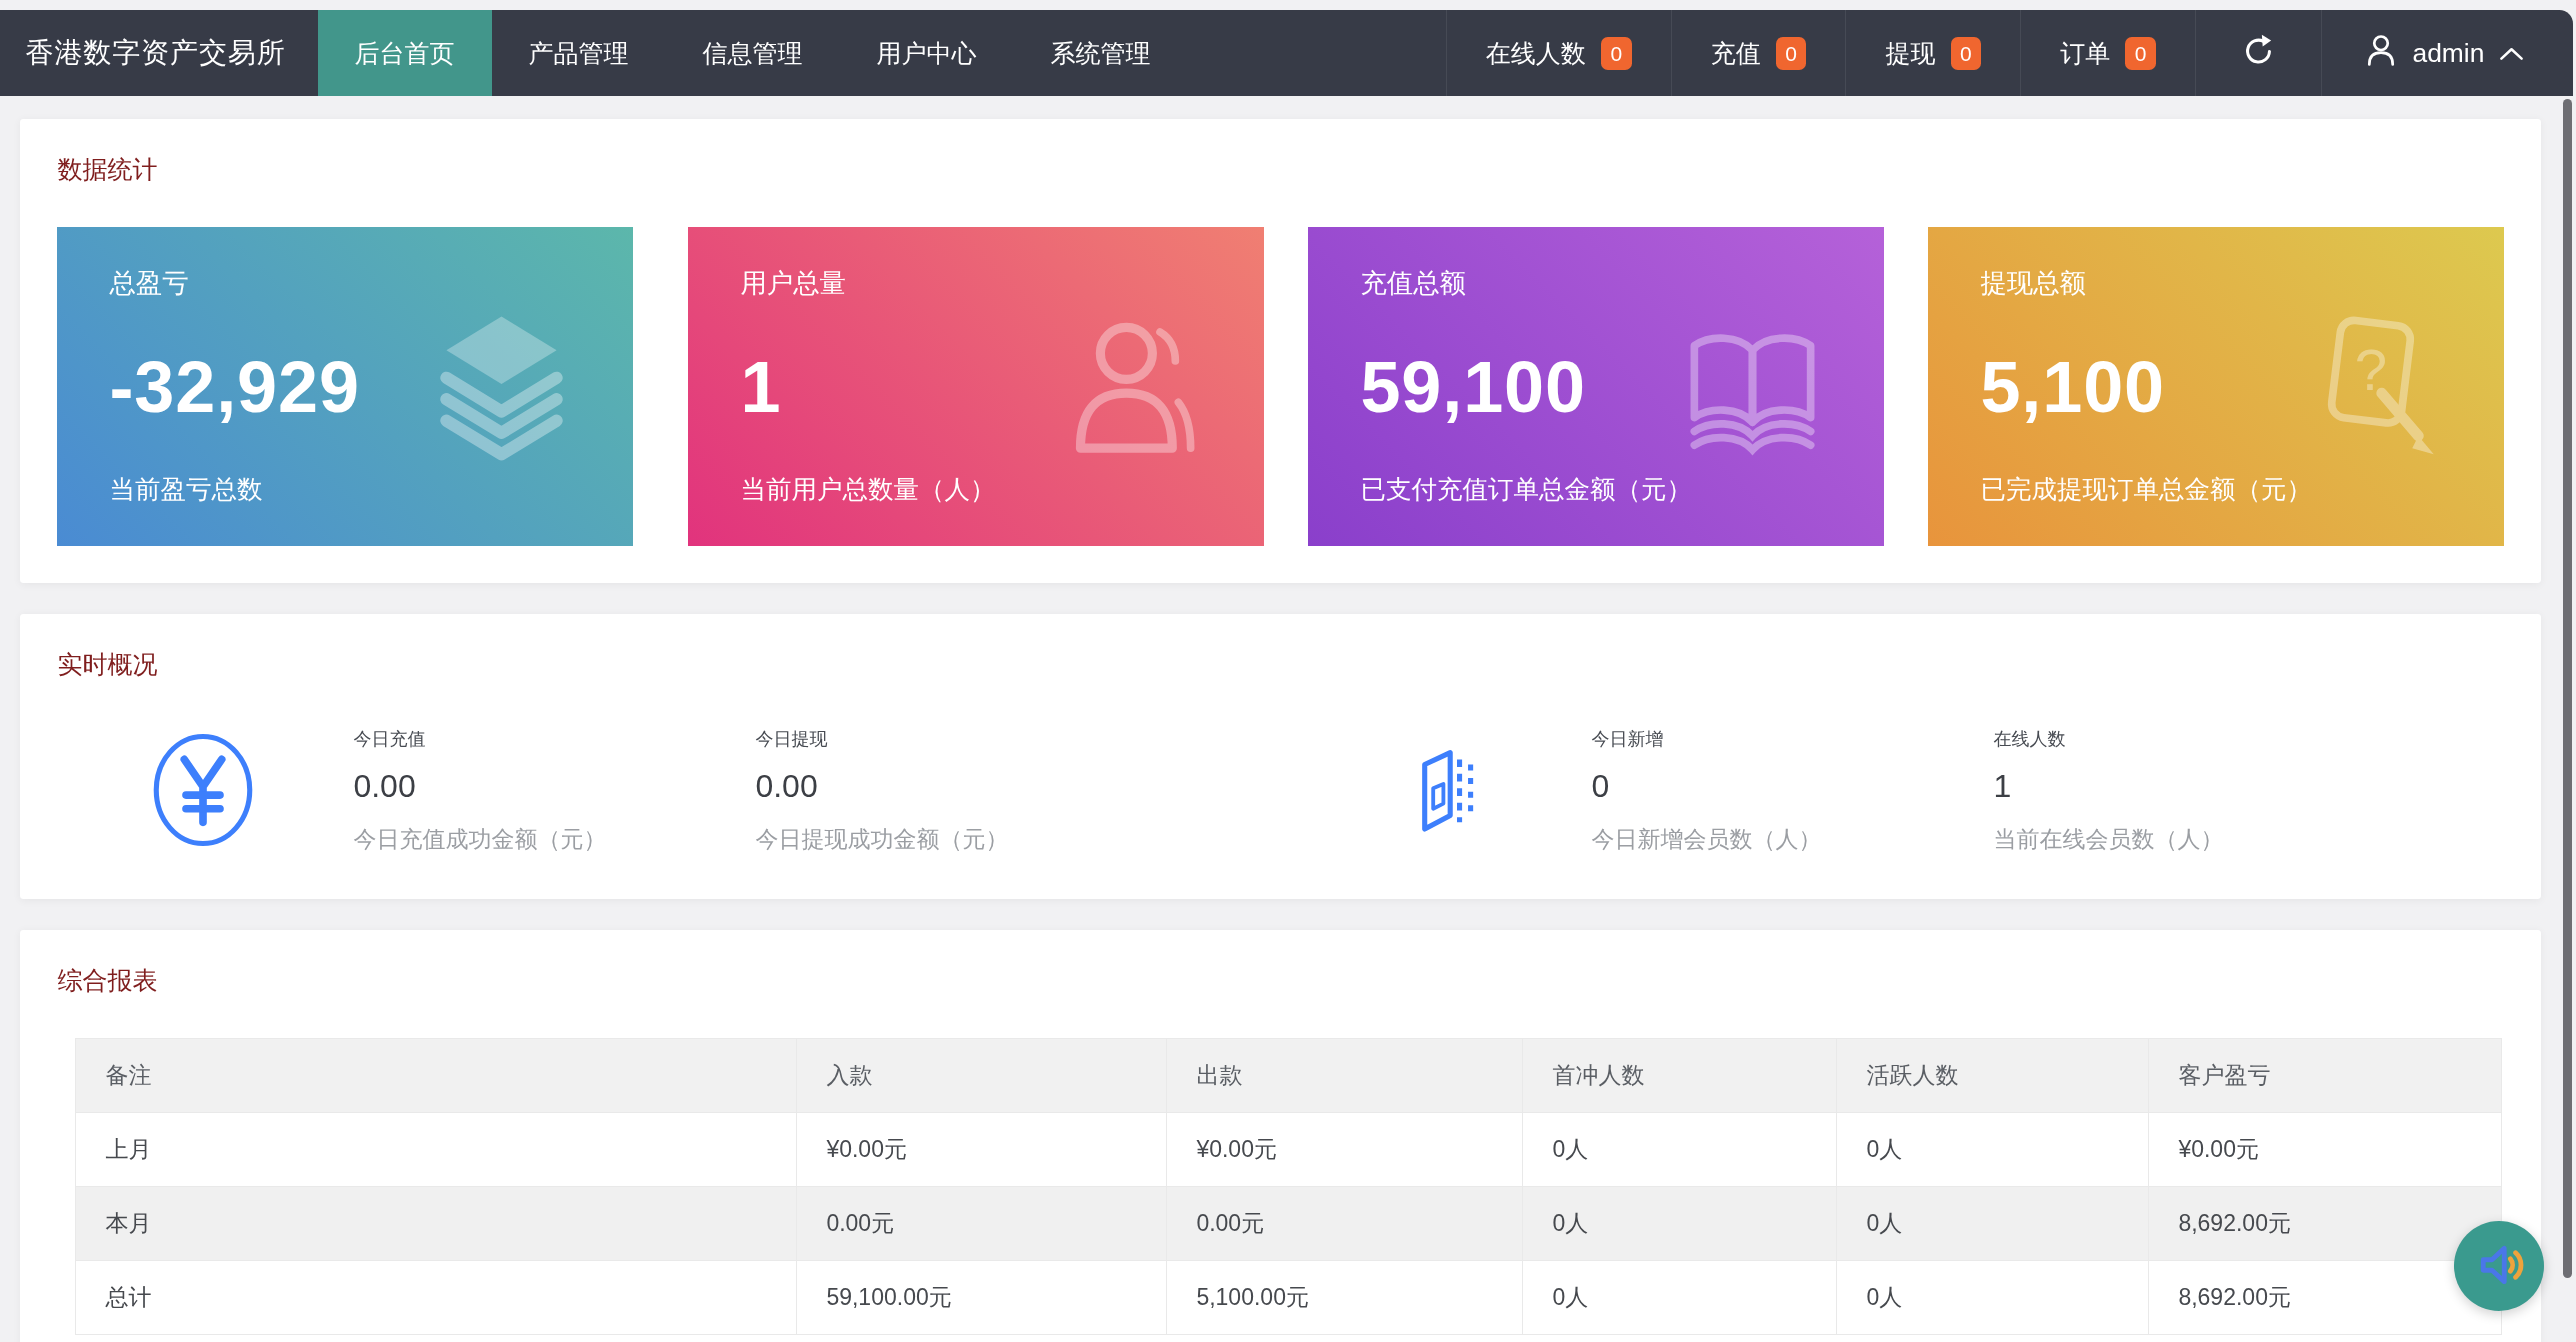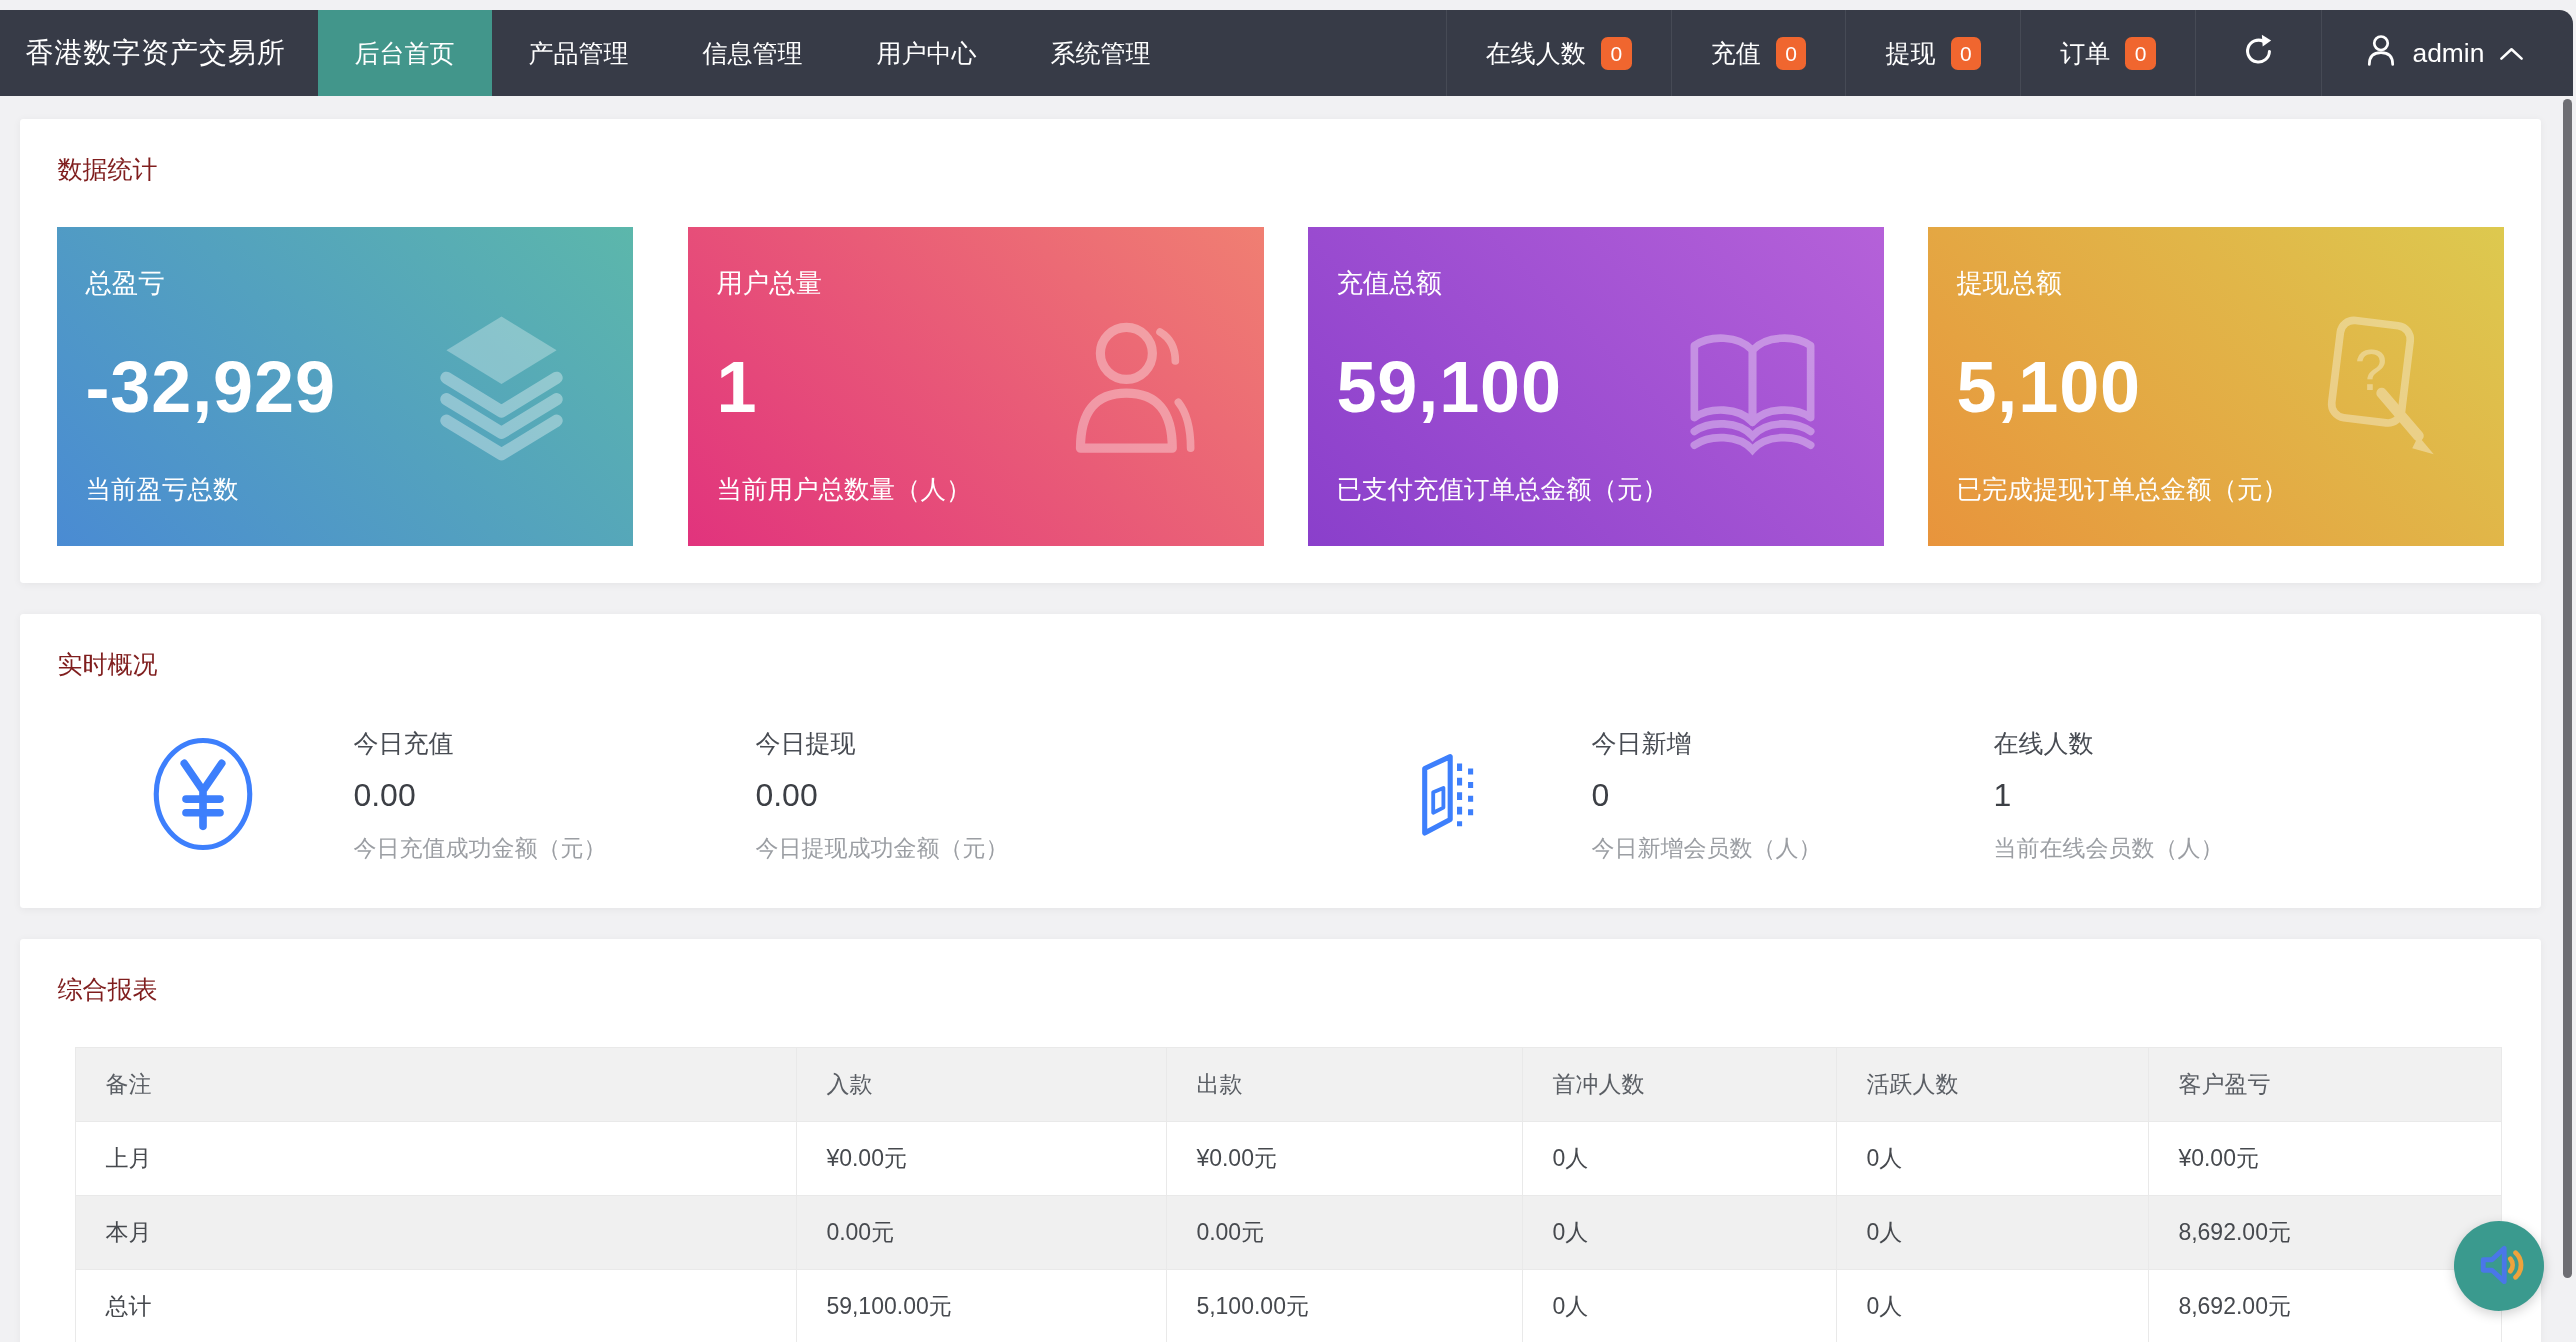--- a/index.html
+++ b/index.html
@@ -67,21 +67,21 @@
     margin-bottom: 31px;
   }
   .panel-title { font-size: 25px; color: #7f1d1d; }
 
   
   .panel-stats { padding: 34px 37px 37px; }
   .panel-stats .panel-title { margin-bottom: 41px; }
   .cards { display: flex; gap: 44px; }
   .stat-card {
     flex: 1; height: 319px; position: relative;
-    color: #fff; padding: 39px 28px;
+    color: #fff; padding: 39px 52px;
     display: flex; flex-direction: column; justify-content: space-between;
     overflow: hidden;
   }
   .stat-card .card-label { font-size: 26.4px; }
   .stat-card .card-value { font-size: 72px; font-weight: 600; letter-spacing: 0.9px; }
   .stat-card .card-desc { font-size: 25.5px; }
   .card-icon {
     position: absolute; right: 55px; top: 50%; transform: translateY(-50%);
     width: 153px; height: 153px; opacity: 0.35;
   }
@@ -89,21 +89,21 @@
   .grad-users    { background: linear-gradient(45deg, #e1337d, #f07f72); margin-left: 11px; }
   .grad-recharge { background: linear-gradient(45deg, #8a3fcb, #b561d9); }
   .grad-withdraw { background: linear-gradient(45deg, #e8943c, #ddc94f); }
 
   
   .panel-realtime { padding: 34px 37px 44px; }
   .panel-realtime .panel-title { margin-bottom: 46px; }
   .realtime-row { display: flex; align-items: center; }
   .rt-icon { flex: 0 0 auto; }
   .rt-col { width: 402px; }
-  .rt-col .rt-label { font-size: 25px; color: #474b52; }
+  .rt-col .rt-label { font-size: 18px; color: #474b52; }
   .rt-col .rt-value { font-size: 32px; color: #3c3f45; margin: 17px 0 19px; }
   .rt-col .rt-sub { font-size: 23px; color: #9b9ea3; }
 
   
   .panel-report { padding: 34px 37px 51px; }
   .panel-report .panel-title { margin-bottom: 41px; }
   table.report {
     border-collapse: collapse; table-layout: fixed;
     margin-left: 18px; width: 2426px;
   }

